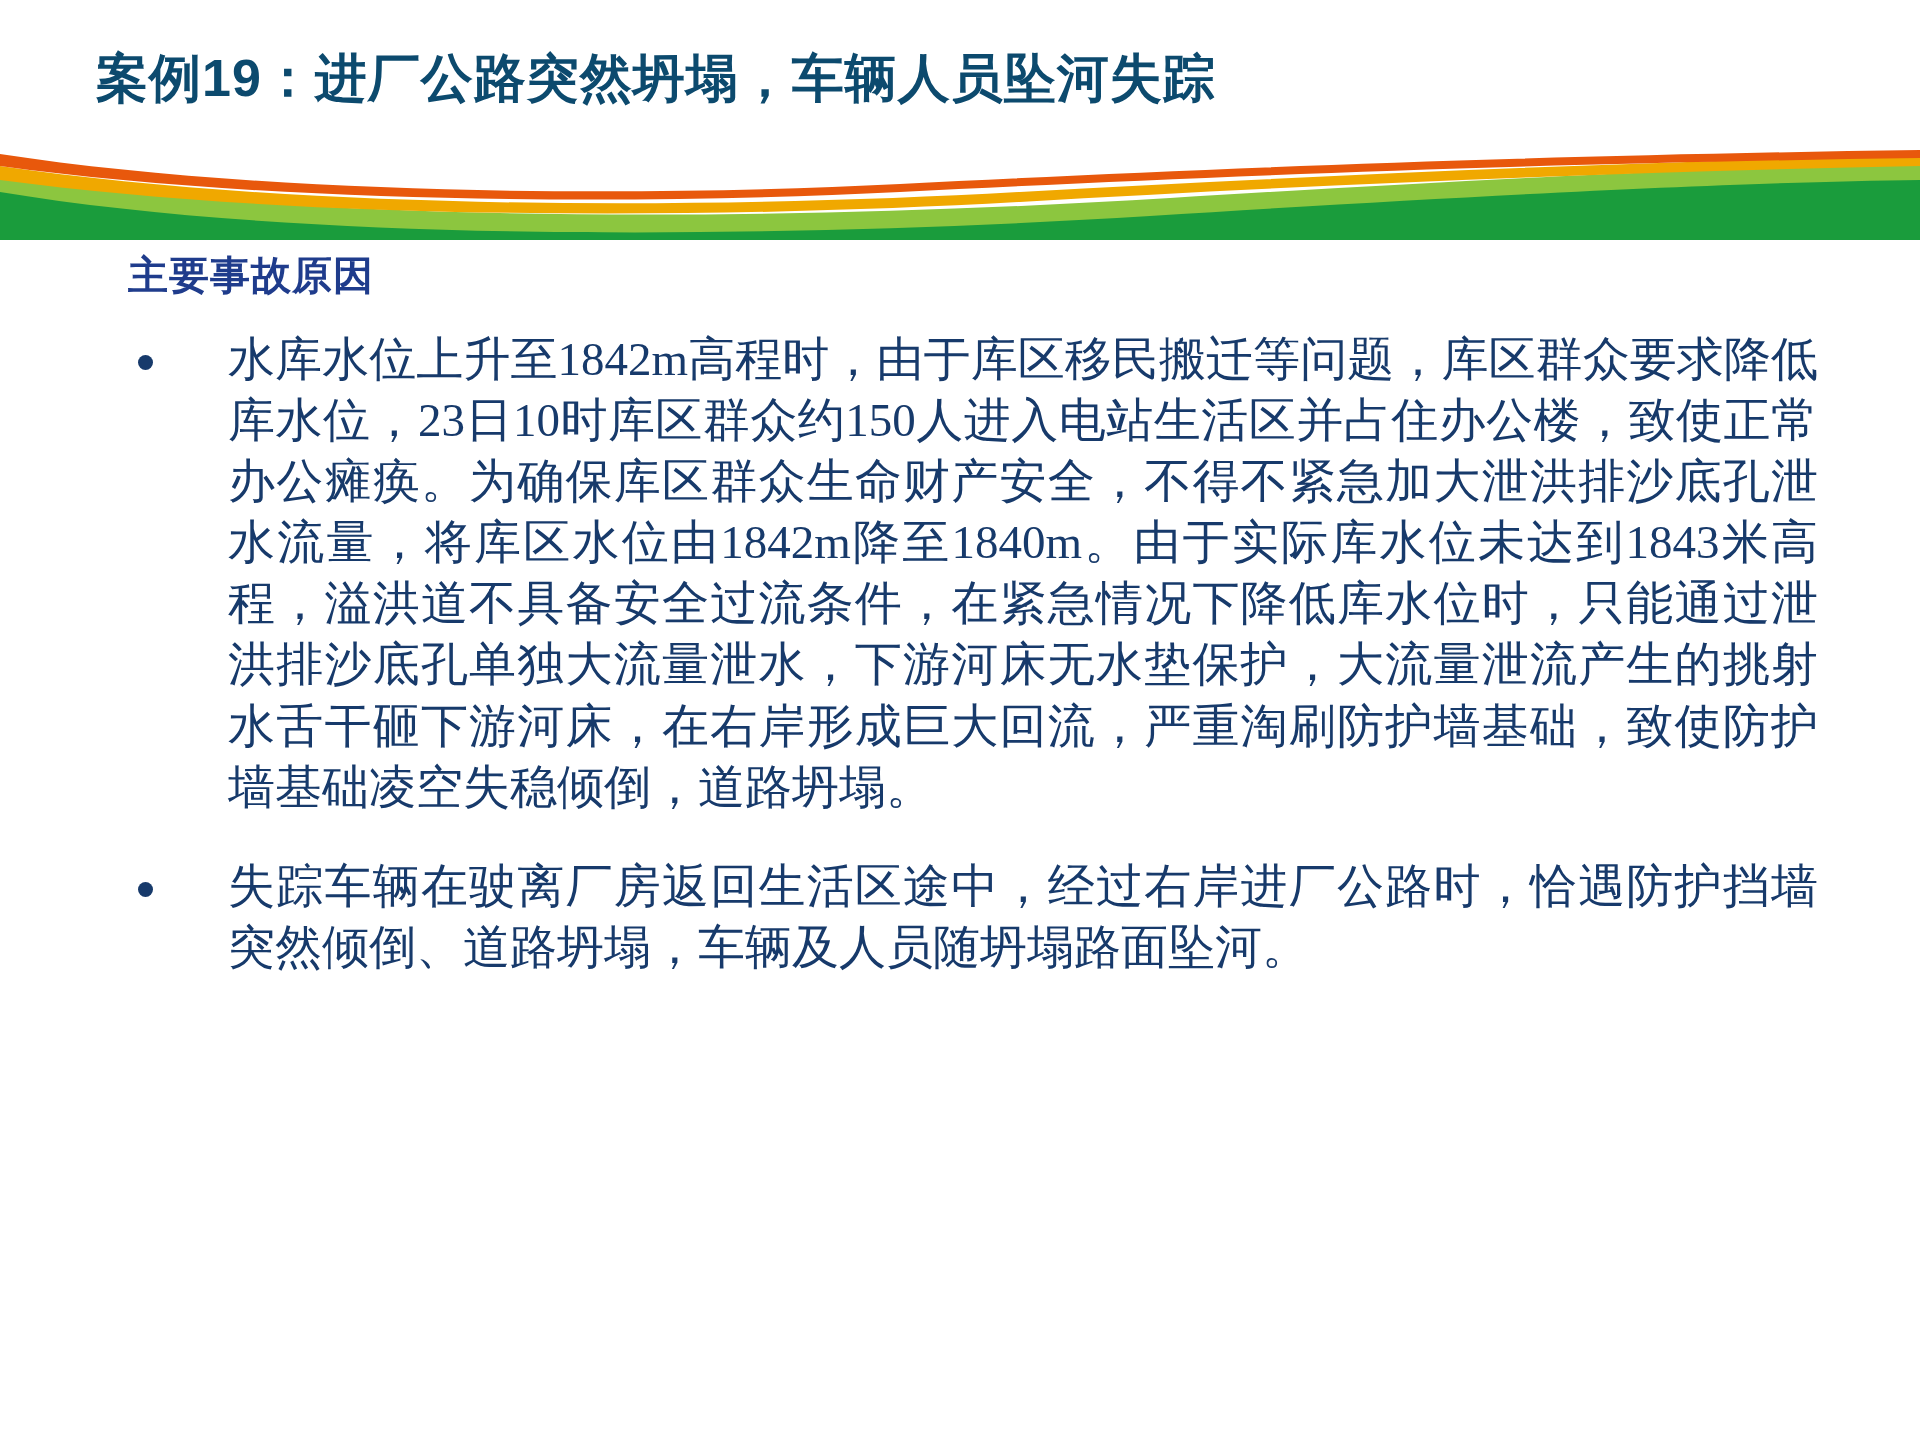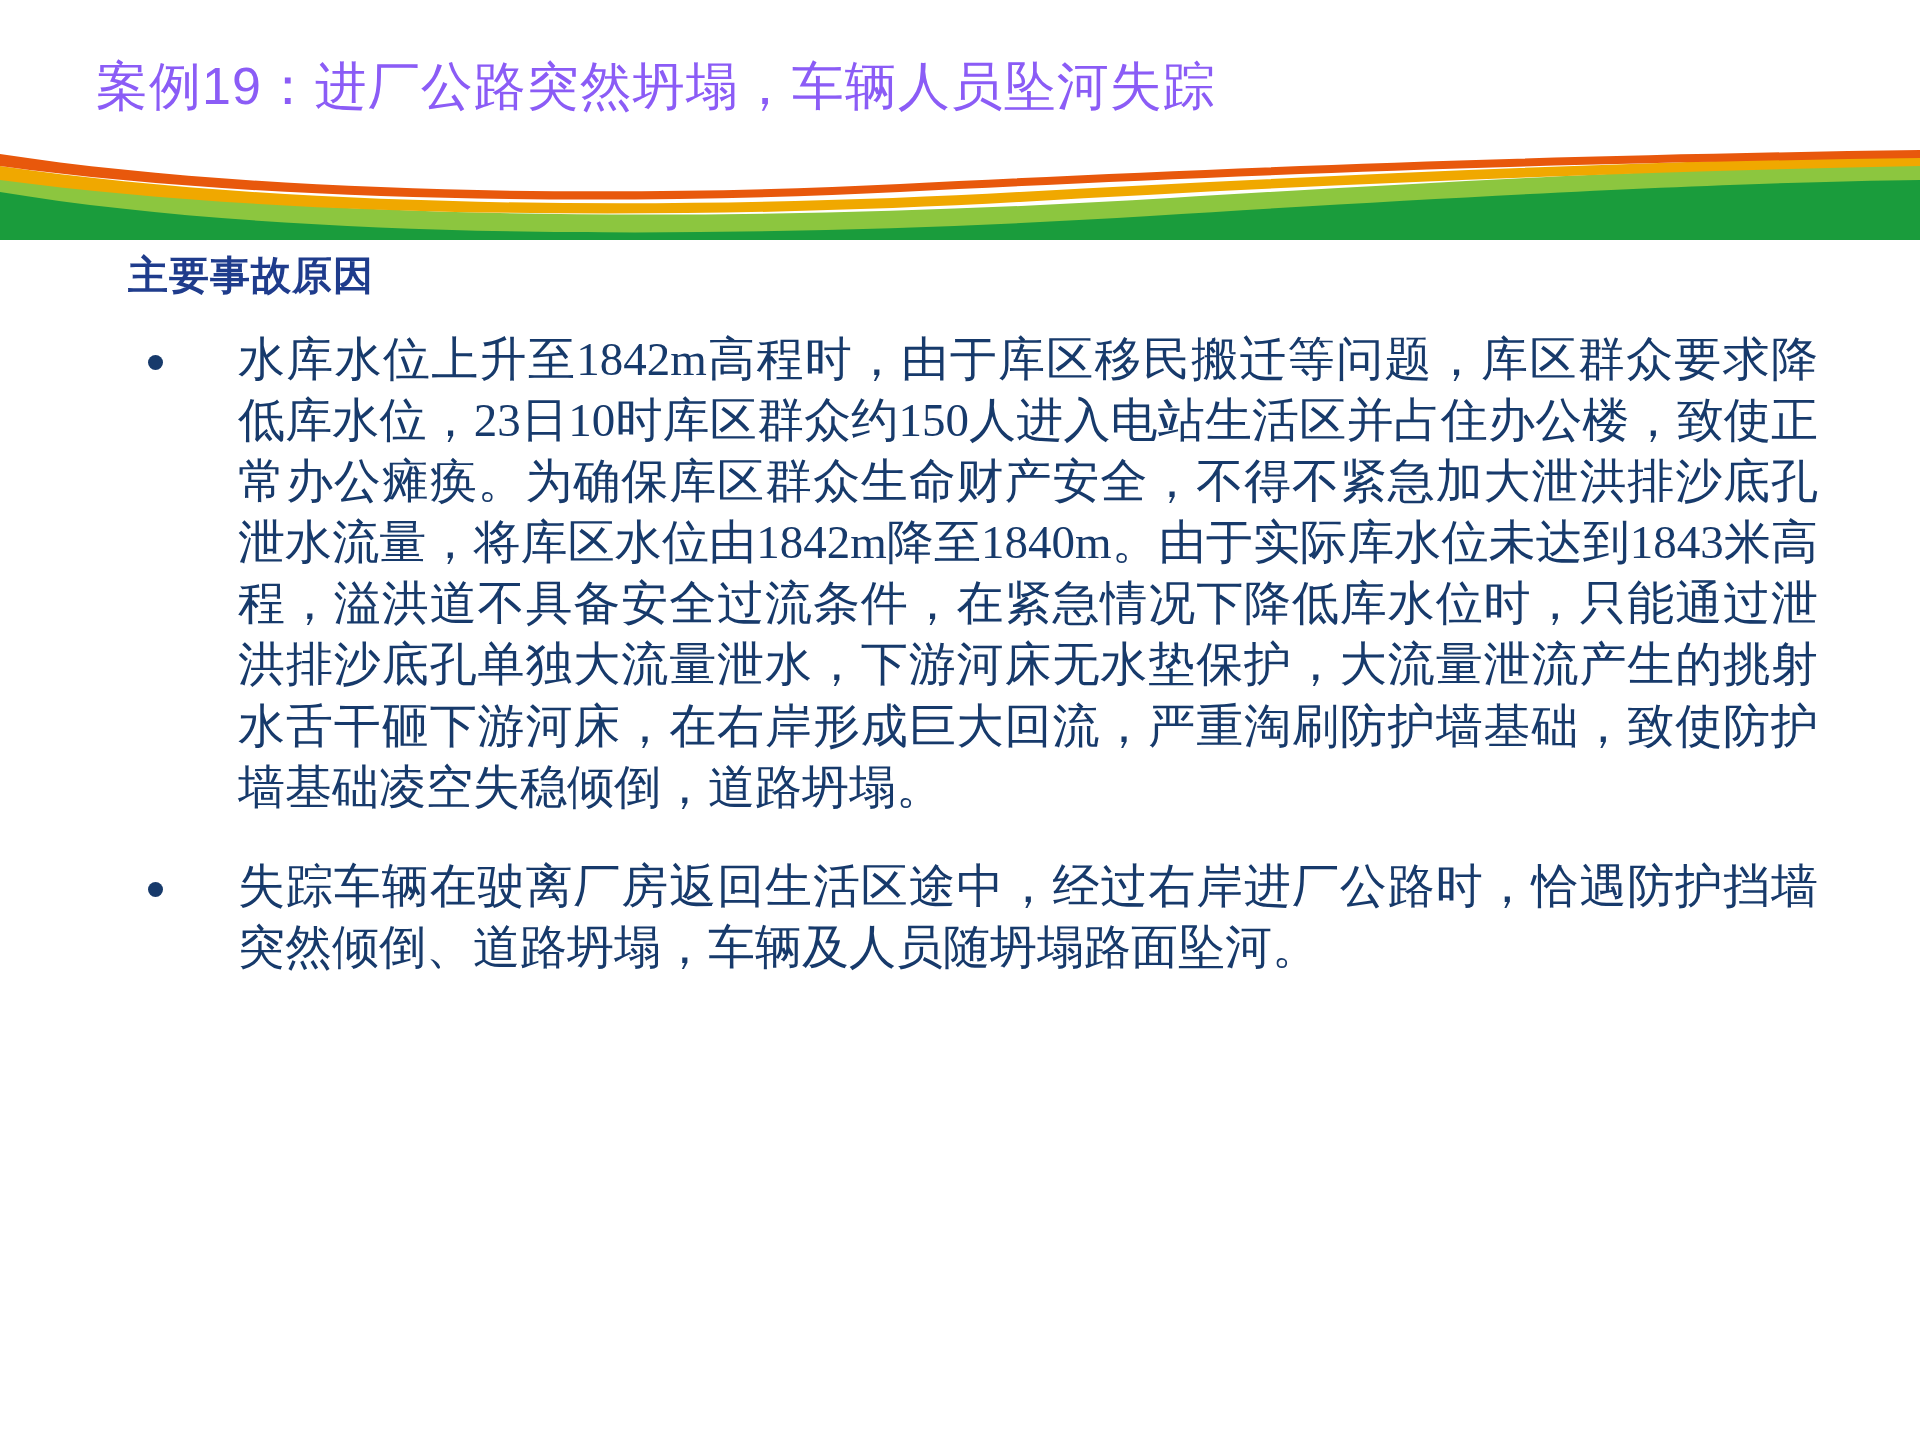--- a/index.html
+++ b/index.html
@@ -12,25 +12,25 @@
     height: 1440px;
     position: relative;
     overflow: hidden;
     font-family: "Liberation Sans", sans-serif;
   }
 
   
   .slide-title {
     position: absolute;
     left: 96px;
-    top: 52px;
+    top: 44px;
     font-family: "Liberation Sans", sans-serif;
     font-size: 52px;
-    font-weight: 400;
-    color: #8b5cf6;
+    font-weight: 700;
+    color: #0c4a6e;
     letter-spacing: 1px;
     white-space: nowrap;
   }
 
   
   .ribbon {
     position: absolute;
     left: 0;
     top: 150px;
     width: 1920px;
@@ -49,21 +49,21 @@
   .section-heading {
     margin-left: 128px;
     font-family: "Liberation Sans", sans-serif;
     font-size: 40px;
     font-weight: 700;
     color: #1f3c8c;
     letter-spacing: 1px;
   }
 
   .bullet-list {
-    margin: 26px 0 0 16px;
+    margin: 26px 0 0 6px;
     padding: 0;
     list-style: none;
   }
 
   .bullet-item {
     position: relative;
     margin: 0 0 38px 0;
     padding: 0 80px 0 222px;
     font-family: "Liberation Serif", serif;
     font-size: 47px;

